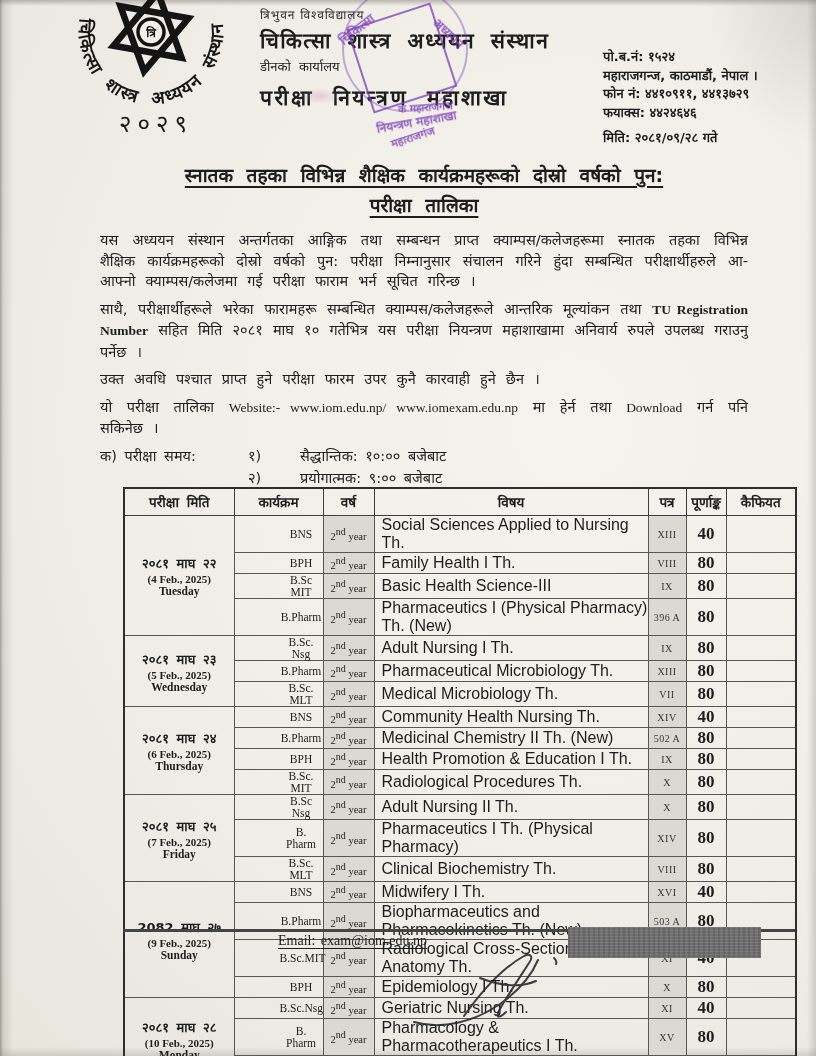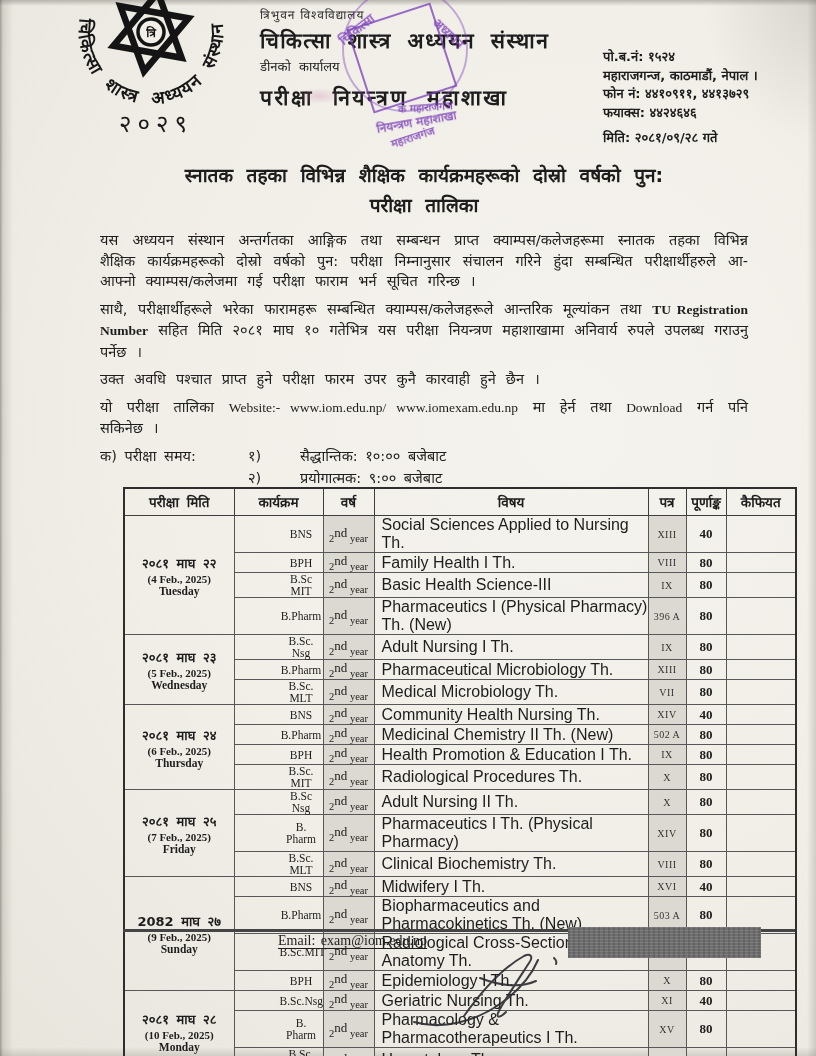--- a/index.html
+++ b/index.html
@@ -26,42 +26,42 @@
   .stamp{position:absolute;color:#7a3db8;opacity:.82;filter:blur(.3px);font-weight:600;}
   .stamp-diamond{position:absolute;left:358px;top:14px;width:84px;height:84px;border:2.5px solid rgba(122,61,184,.75);transform:rotate(-18deg);}
   .stamp-circle{position:absolute;left:342px;top:-14px;width:122px;height:122px;border:2px solid rgba(122,61,184,.4);border-radius:50%;}
   .smudge{position:absolute;left:296px;top:88px;width:46px;height:16px;border-radius:50%;background:radial-gradient(rgba(205,125,165,.3),rgba(0,0,0,0) 70%);}
   
   .contact{position:absolute;left:603px;top:48px;font-size:13px;font-weight:bold;line-height:18.5px;}
   .contact .mitidate{margin-top:7px;}
   
   .title{position:absolute;left:84px;top:160px;width:680px;text-align:center;
          font-size:19px;font-weight:bold;line-height:30px;word-spacing:7px;}
-  .title span{text-underline-offset:4px;text-decoration-thickness:1.5px;}
+  .title span{text-decoration:underline;text-underline-offset:4px;text-decoration-thickness:1.5px;}
   
   .bodytxt{position:absolute;left:100px;top:230px;width:648px;font-size:14.5px;line-height:20.5px;}
   .bodytxt p{margin:0 0 7px 0;text-align:justify;word-spacing:5.5px;}
   .latin{font-family:"Liberation Serif",serif;font-size:13.5px;word-spacing:2px;}
   .latin.b{font-weight:bold;}
   .et-row{display:flex;margin-top:2px;word-spacing:3px;}
   .et-label{width:148px;}
   .et-no{width:52px;}
   
   table.sched{position:absolute;left:123px;top:487px;width:672px;border-collapse:collapse;
               table-layout:fixed;border:2px solid #2e2e2e;}
   .sched th{height:26px;font-size:13.5px;font-weight:bold;border:1px solid #3e3e3e;padding:0;word-spacing:3px;}
   .sched td{height:19px;border:1px solid #575757;text-align:center;padding:0;vertical-align:middle;}
   .sched tr.group-start td{border-top:1.5px solid #3a3a3a;}
   .sched .shade{background:#dcd9d2;}
   .sched .prog{font-family:"Liberation Serif",serif;font-size:11.5px;padding-left:45px;}
   .sched .year{font-family:"Liberation Serif",serif;font-size:10.5px;}
-  .sched .year sup{font-size:13px;}
+  .sched .year sup{font-size:10px;}
   .sched .subj{text-align:left;padding-left:7px;font-family:Liberation Sans, sans-serif;font-size:16px;}
   .sched .paper{font-family:"Liberation Serif",serif;font-size:10px;letter-spacing:.5px;color:#333;}
-  .sched .marks{font-family:"Liberation Serif",serif;font-weight:bold;font-size:13px;}
+  .sched .marks{font-family:"Liberation Serif",serif;font-weight:bold;font-size:17px;}
   .date-cell .date-np{font-size:13px;font-weight:bold;word-spacing:3px;}
   .date-cell .date-en{font-family:"Liberation Serif",serif;font-size:11px;font-weight:bold;margin-top:1px;}
   .date-cell .date-day{font-family:"Liberation Serif",serif;font-size:11.5px;font-weight:bold;}
   
   .foot-rule{position:absolute;left:123px;top:929px;width:672px;height:3px;background:#454545;}
   .email{position:absolute;left:278px;top:933px;font-family:"Liberation Serif",serif;font-size:14px;
          text-decoration:underline;text-underline-offset:3px;word-spacing:2px;}
   .redact{position:absolute;left:568px;top:927px;width:193px;height:31px;background:#6f6f6f;
           background-image:repeating-linear-gradient(0deg,rgba(255,255,255,.10) 0 1px,rgba(0,0,0,0) 1px 3px),
                            repeating-linear-gradient(90deg,rgba(0,0,0,.12) 0 2px,rgba(0,0,0,0) 2px 5px);}

